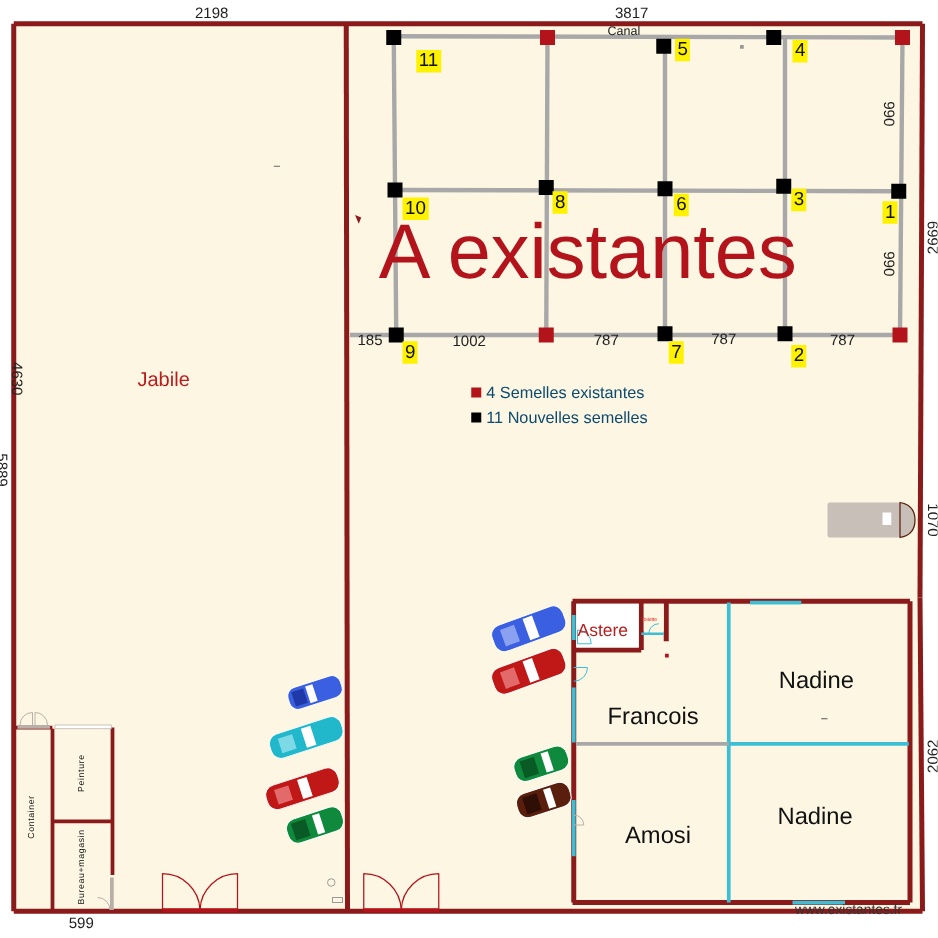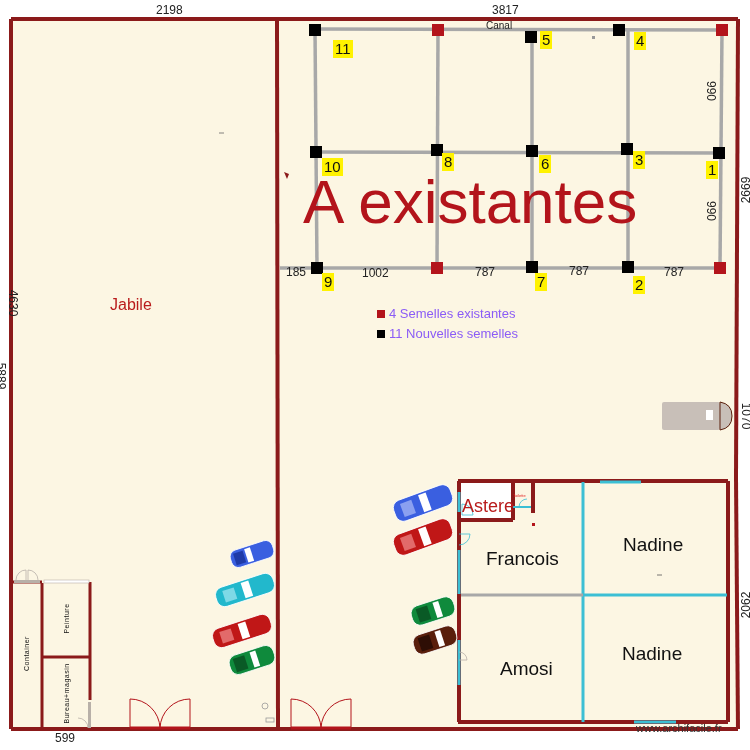--- a/index.html
+++ b/index.html
@@ -5,21 +5,21 @@
     html, body { margin: 0; padding: 0; background: #ffffff; }
     body { width: 750px; height: 750px; overflow: hidden; position: relative; font-family: "Liberation Sans", sans-serif; }
     #plan { position: absolute; left: 0; top: 0; width: 750px; height: 750px; }
     .abs { position: absolute; white-space: nowrap; font-family: "Liberation Sans", sans-serif; color: #b91c1c; }
     .dim { font-size: 12px; color: #222; }
     .dim-v { font-size: 12px; color: #222; transform-origin: center center; }
     .room-label { font-size: 19px; color: #111; }
     .tiny-label { font-size: 7px; color: #111; transform: rotate(-90deg); transform-origin: center center; letter-spacing: 0.5px; }
     .badge { background: #fff200; font-size: 15px; padding: 0 2px; line-height: 18px; color: #111; }
     .watermark-big { font-size: 62px; color: #b3141b; letter-spacing: 0px; }
-    .legend-row { font-size: 13px; color: #8b5cf6; display: flex; align-items: center; gap: 4px; }
+    .legend-row { font-size: 13px; color: #0c4a6e; display: flex; align-items: center; gap: 4px; }
     .legend-swatch { width: 8px; height: 8px; display: inline-block; }
     .canal { font-size: 10px; color: #222; }
     .credit { font-size: 11px; color: #333; }
   </style>
 </head>
 <body>
 
 <svg id="plan" viewBox="0 0 750 750" xmlns="http://www.w3.org/2000/svg">
 
   <rect x="12" y="19" width="724" height="710" fill="#fcf6e3"></rect>
@@ -212,20 +212,20 @@
 </div>
 <div class="abs legend-row" style="left:377px; top:326px;">
   <span class="legend-swatch" style="background:#000;"></span>
   <span>11 Nouvelles semelles</span>
 </div>
 
 <div class="abs" style="left:110px; top:296px; font-size:16px;">Jabile</div>
 <div class="abs tiny-label" style="left:6px; top:650px; width:40px; text-align:center;">Container</div>
 <div class="abs tiny-label" style="left:48px; top:615px; width:36px; text-align:center;">Peinture</div>
 <div class="abs tiny-label" style="left:36px; top:690px; width:60px; text-align:center;">Bureau+magasin</div>
-<div class="abs" style="left:462px; top:496px; font-size:18px;">Astere</div>
+<div class="abs" style="left:462px; top:496px; font-size:14px;">Astere</div>
 <div class="abs" style="left:513px; top:493px; font-size:4px; color:#e02020;">Toilette</div>
-<div class="abs room-label" style="left:486px; top:548px;">Francois</div>
+<div class="abs room-label" style="left:486px; top:563px;">Francois</div>
 <div class="abs room-label" style="left:623px; top:534px;">Nadine</div>
 <div class="abs room-label" style="left:500px; top:658px;">Amosi</div>
 <div class="abs room-label" style="left:622px; top:643px;">Nadine</div>
 
-<div class="abs credit" style="left:636px; top:722px;">www.archifacile.fr</div>
+<div class="abs credit" style="left:636px; top:722px;">www.existantes.fr</div>
 
 </body></html>

